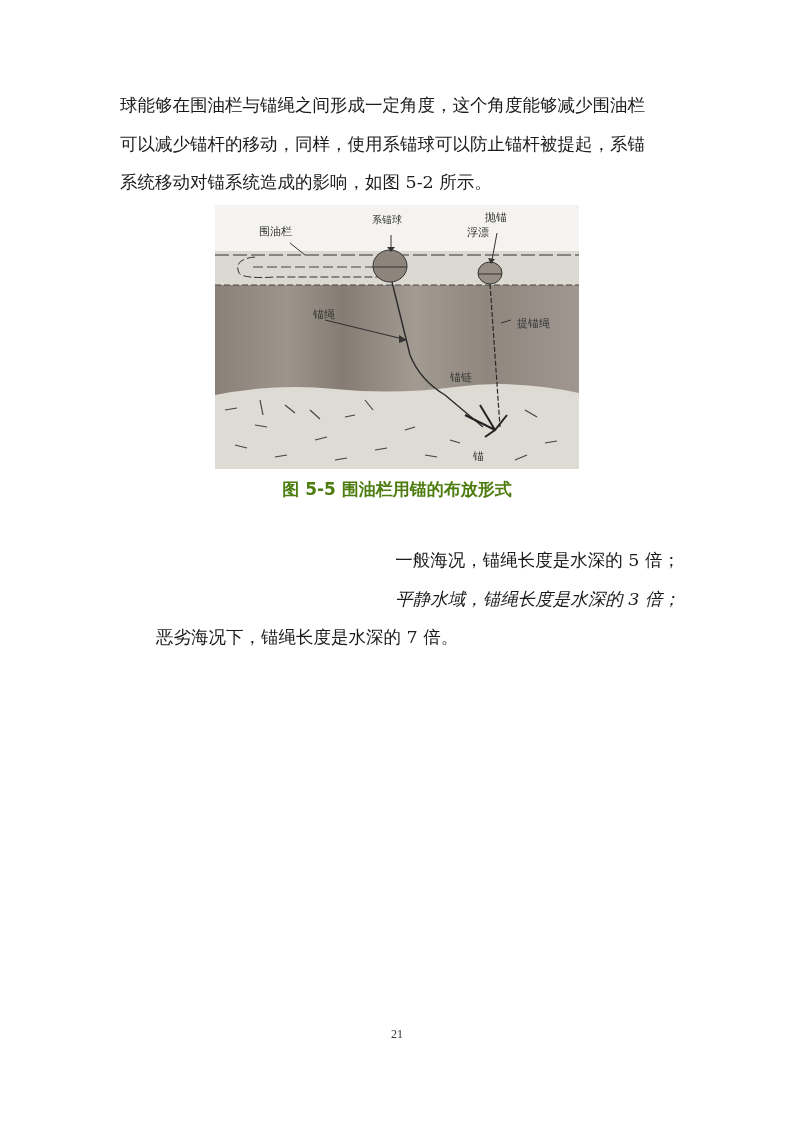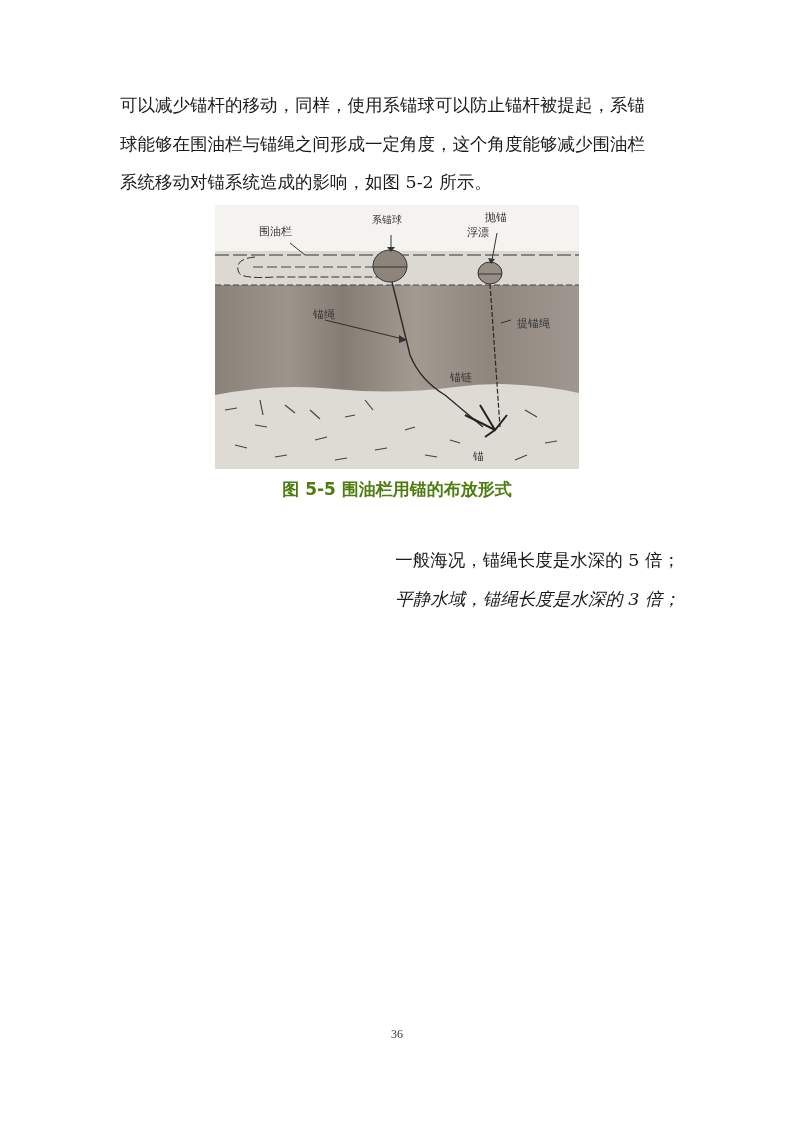--- a/index.html
+++ b/index.html
@@ -18,22 +18,22 @@
   .page-number { position: absolute; left: 0; width: 794px; top: 1027px; text-align: center;
                  font-family: "Liberation Serif", serif; font-size: 12px; color: #333; }
   .fig-label { font-family: "DejaVu Sans", sans-serif; font-size: 11px; fill: #333; }
 </style>
 </head>
 <body>
 
 <div class="page">
 
   <div class="text-block" style="top: 86px;">
+    <div class="para">球能够在围油栏与锚绳之间形成一定角度，这个角度能够减少围油栏</div>
     <div class="para">可以减少锚杆的移动，同样，使用系锚球可以防止锚杆被提起，系锚</div>
-    <div class="para">球能够在围油栏与锚绳之间形成一定角度，这个角度能够减少围油栏</div>
     <div class="para" style="text-align:left;">系统移动对锚系统造成的影响，如图 5-2 所示。</div>
   </div>
 
   <div class="figure">
     <svg width="364" height="264" viewBox="0 0 364 264">
       <defs>
         <linearGradient id="waterGrad" x1="0" y1="0" x2="1" y2="0">
           <stop offset="0" stop-color="#8a8178"></stop>
           <stop offset="0.2" stop-color="#9d958c"></stop>
           <stop offset="0.35" stop-color="#857c73"></stop>
@@ -109,16 +109,17 @@
       <text x="235" y="176" class="fig-label">锚链</text>
       <text x="258" y="255" class="fig-label">锚</text>
     </svg>
   </div>
 
   <div class="caption">图 5-5  围油栏用锚的布放形式</div>
 
   <div class="text-block" style="top: 541px;">
     <p class="para indent" style="text-align:right;">一般海况，锚绳长度是水深的 5 倍；</p>
     <p class="para indent" style="text-align:right;font-style:italic;">平静水域，锚绳长度是水深的 3 倍；</p>
+    <p class="para indent" style="text-align:left;">恶劣海况下，锚绳长度是水深的 7 倍。</p>
   </div>
 
-  <div class="page-number">36</div>
+  <div class="page-number">21</div>
 </div>
 
 </body></html>

